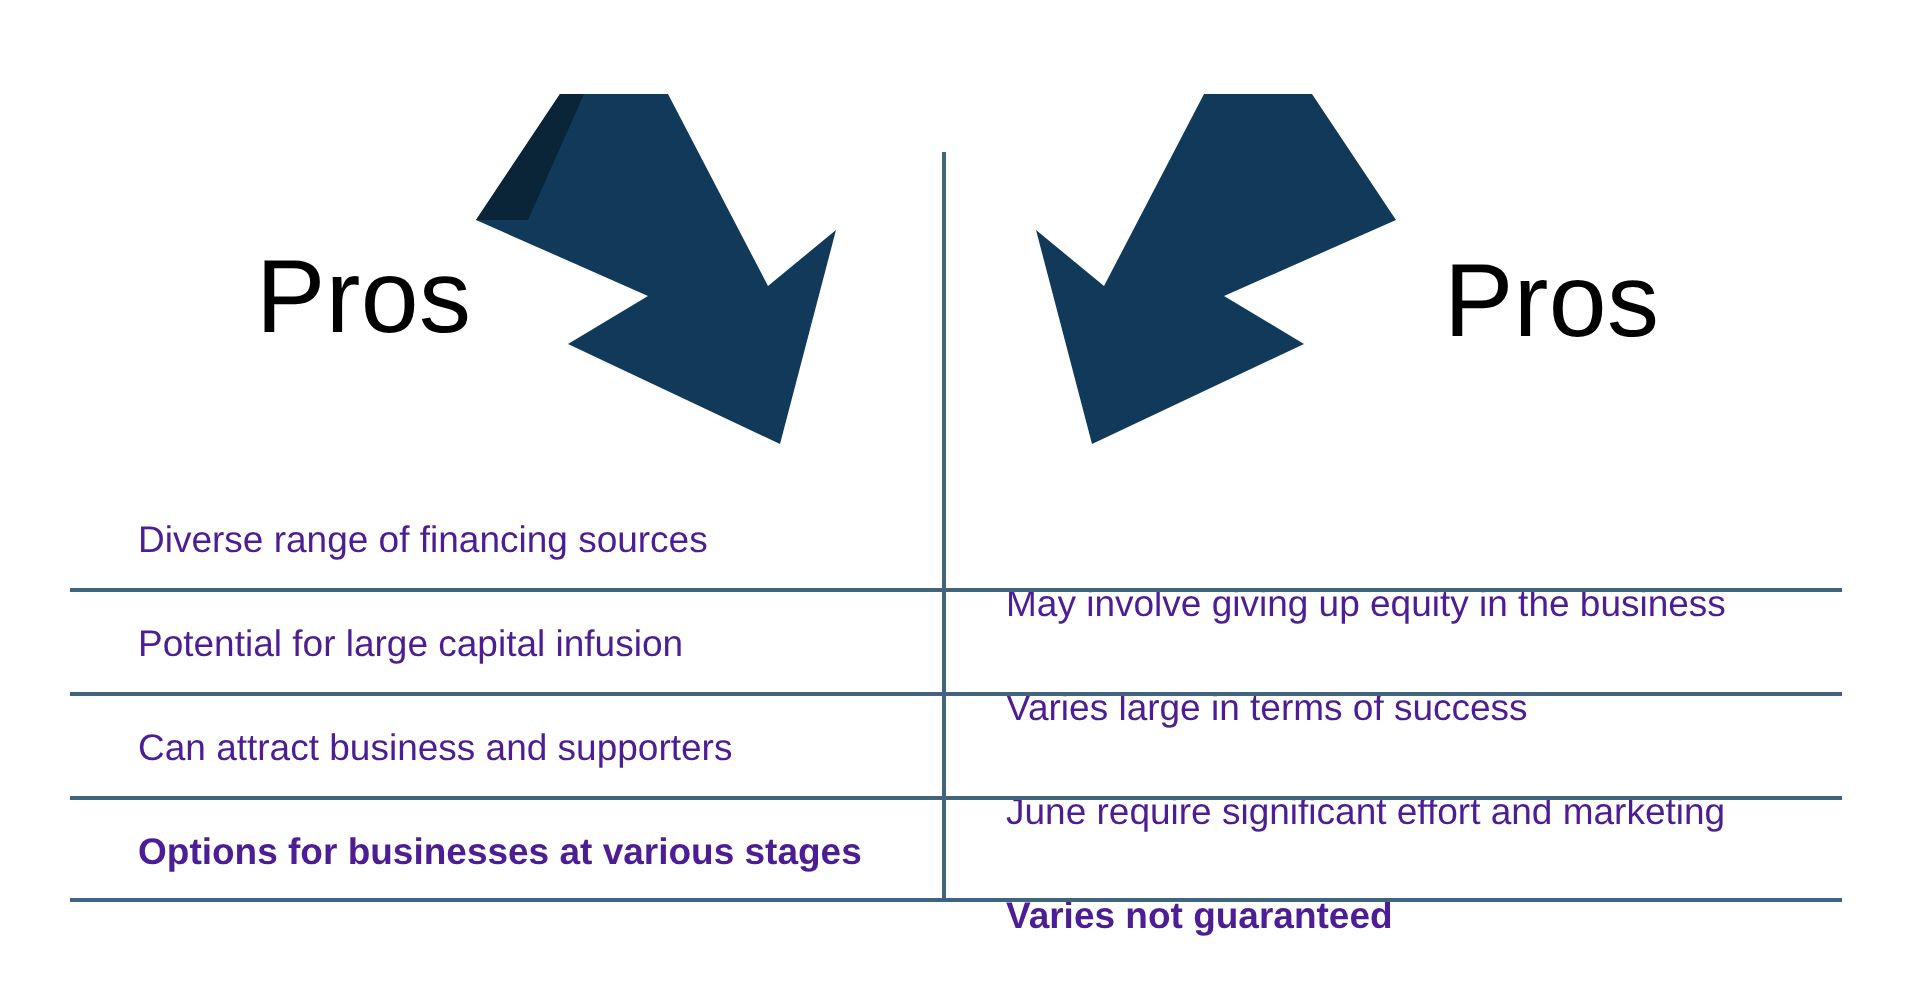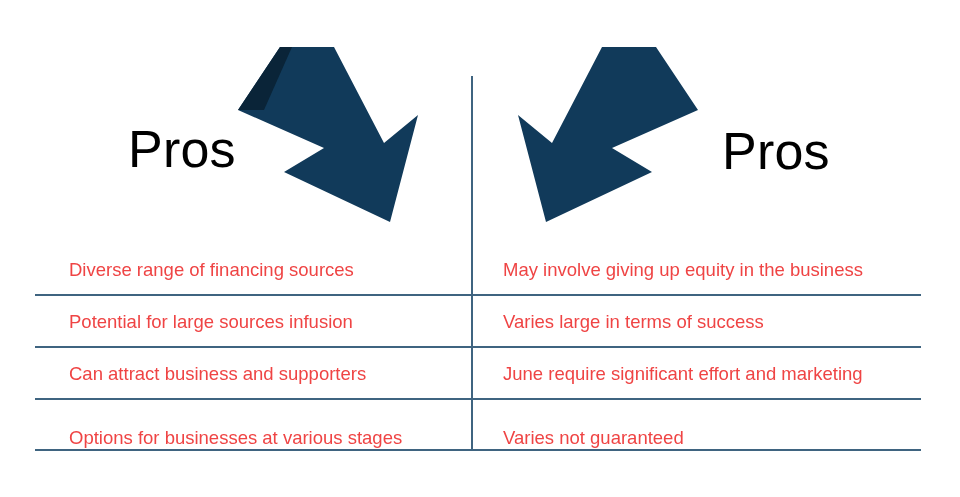--- a/index.html
+++ b/index.html
@@ -61,47 +61,47 @@
     width: 2px;
     height: 375px;
     background: #3f6480;
   }
 
   
   .row-text {
     position: absolute;
     font-size: 18.5px;
     font-weight: 400;
-    color: #ef4444;
+    color: #4c1d95;
     line-height: 1;
     white-space: nowrap;
   }
   .col-left  { left: 69px; }
-  .col-right { left: 503px; }
+  .col-right { left: 503px; margin-top: 32px; }
   .row-y-1 { top: 261px; }
   .row-y-2 { top: 313px; }
   .row-y-3 { top: 365px; }
-  .row-y-4 { top: 429px; }
+  .row-y-4 { top: 417px; font-weight: bold; }
 </style>
 </head>
 <body>
 
 <div id="slide">
 
   <div>
 
     <svg id="arrow-pros" class="arrow-svg" viewBox="0 0 186 182">
       <polygon points="6,70 48,7 102,7 152,103 186,75 158,182 52,132 92,108" fill="#113a5a"></polygon>
       <polygon points="6,70 48,7 60,7 32,70" fill="#0a2438"></polygon>
     </svg>
 
     <div id="heading-pros" class="heading">Pros</div>
 
     <div class="row-text col-left row-y-1">Diverse range of financing sources</div>
-    <div class="row-text col-left row-y-2">Potential for large sources infusion</div>
+    <div class="row-text col-left row-y-2">Potential for large capital infusion</div>
     <div class="row-text col-left row-y-3">Can attract business and supporters</div>
     <div class="row-text col-left row-y-4">Options for businesses at various stages</div>
   </div>
 
   <div>
 
     <svg id="arrow-cons" class="arrow-svg" viewBox="0 0 186 182">
       <polygon points="180,70 138,7 84,7 34,103 0,75 28,182 134,132 94,108" fill="#113a5a"></polygon>
     </svg>
 

